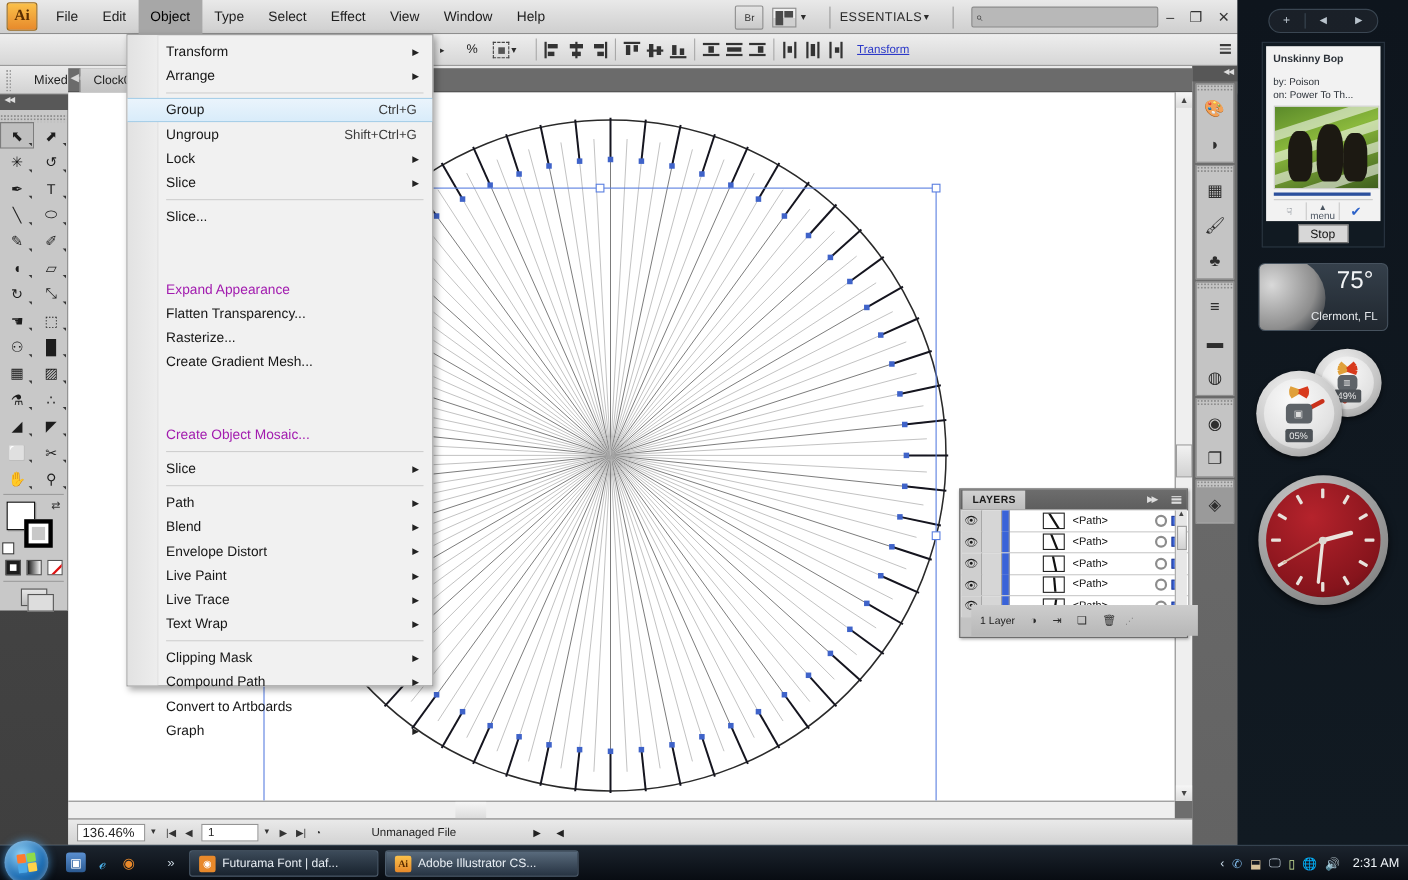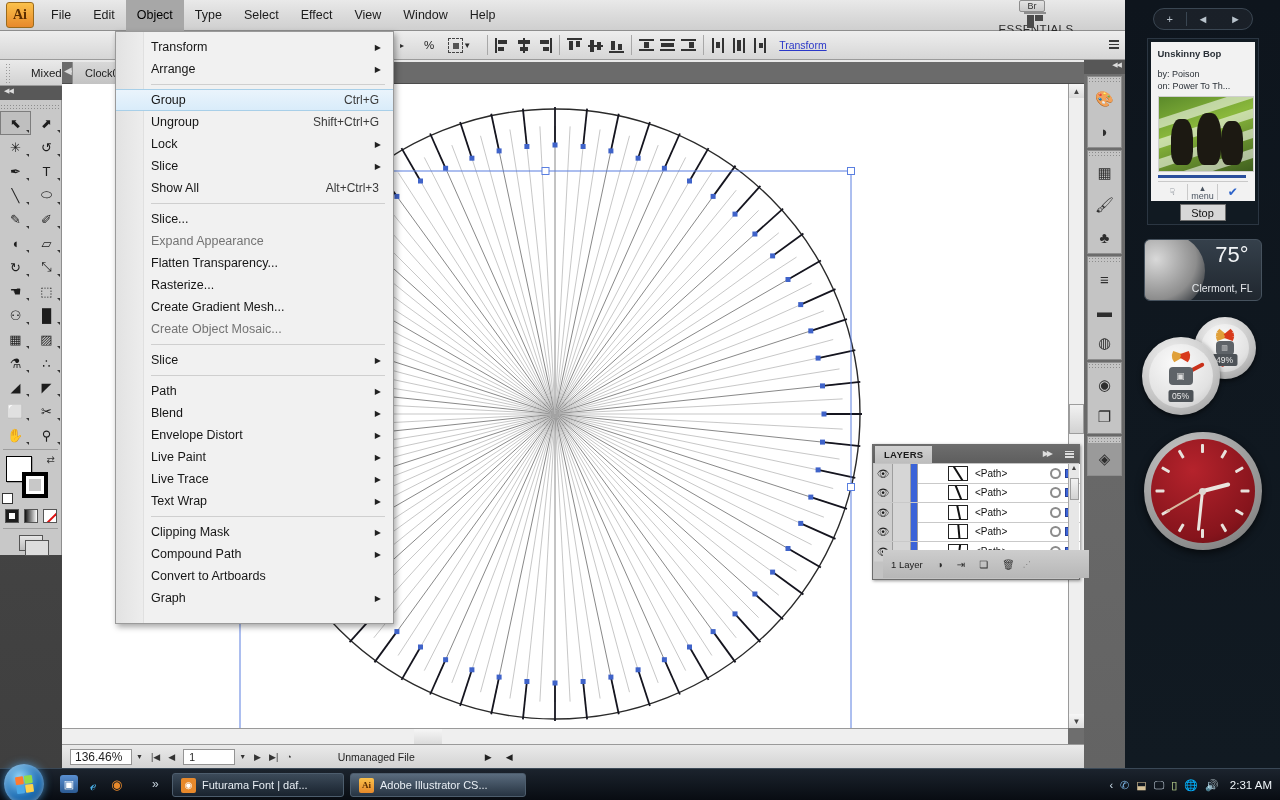--- a/index.html
+++ b/index.html
@@ -31,21 +31,21 @@
     display: flex; align-items: center; justify-content: center;
     font-family: "Liberation Serif", serif;
   }
   .menu-item {
     height: 31px; padding: 0 11px; display: flex; align-items: center;
     font-size: 12.5px; color: #1c1c1c; cursor: default; white-space: nowrap;
   }
   .menu-item.active { background: #a7a7a7; color: #000; }
   .menubar-right {
     position: absolute; right: 0; top: 0; height: 31px;
-    display: flex; align-items: center; flex-direction: column;
+    display: flex; align-items: center;
   }
   .br-btn {
     width: 26px; height: 22px; margin-right: 8px;
     border: 1px solid #8d8d8d; border-radius: 2px;
     background: linear-gradient(to bottom,#e4e4e4,#c9c9c9);
     font-size: 9px; color: #333; display: flex; align-items: center; justify-content: center;
   }
   .arr-btn {
     width: 22px; height: 18px; margin-right: 2px;
     border: 1px solid #8d8d8d;
@@ -359,21 +359,21 @@
     box-shadow:2px 3px 6px rgba(0,0,0,.35);
   }
   .dd-left{position:absolute;left:0;top:0;width:28px;height:100%;
     background:linear-gradient(to right,#e2e2e2,#ededed);border-right:1px solid #e0e0e0;}
   .dd-item{
     position:relative;height:22px;display:flex;align-items:center;
     font-size:12.5px;color:#161616;padding-left:35px;
   }
   .dd-item.hl{background:linear-gradient(to bottom,#eaf4fc,#d9ecfa);
     border-top:1px solid #a8cfe8;border-bottom:1px solid #a8cfe8;}
-  .dd-item.dis{color:#737373;}
+  .dd-item.dis{color:#a21caf;margin-top:44px;}
   .dd-accel{position:absolute;right:14px;font-size:12px;color:#3a3a3a;}
   .dd-sub{position:absolute;right:12px;font-size:8px;color:#222;}
   .dd-sep{height:1px;background:#cfcfcf;margin:4px 8px 4px 35px;}
 </style>
 </head>
 <body>
 
 <div id="root">
 
   <div class="ai-window">
@@ -972,24 +972,20 @@
             <span class="dd-accel">Shift+Ctrl+G</span>
           </div>
           <div class="dd-item">
             <span>Lock</span>
             <span class="dd-sub">▶</span>
           </div>
           <div class="dd-item">
             <span>Slice</span>
             <span class="dd-sub">▶</span>
           </div>
-          <div class="dd-item">
-            <span>Show All</span>
-            <span class="dd-accel">Alt+Ctrl+3</span>
-          </div>
           <div class="dd-sep"></div>
           <div class="dd-item">
             <span>Slice...</span>
           </div>
           <div class="dd-item dis">
             <span>Expand Appearance</span>
           </div>
           <div class="dd-item">
             <span>Flatten Transparency...</span>
           </div>

